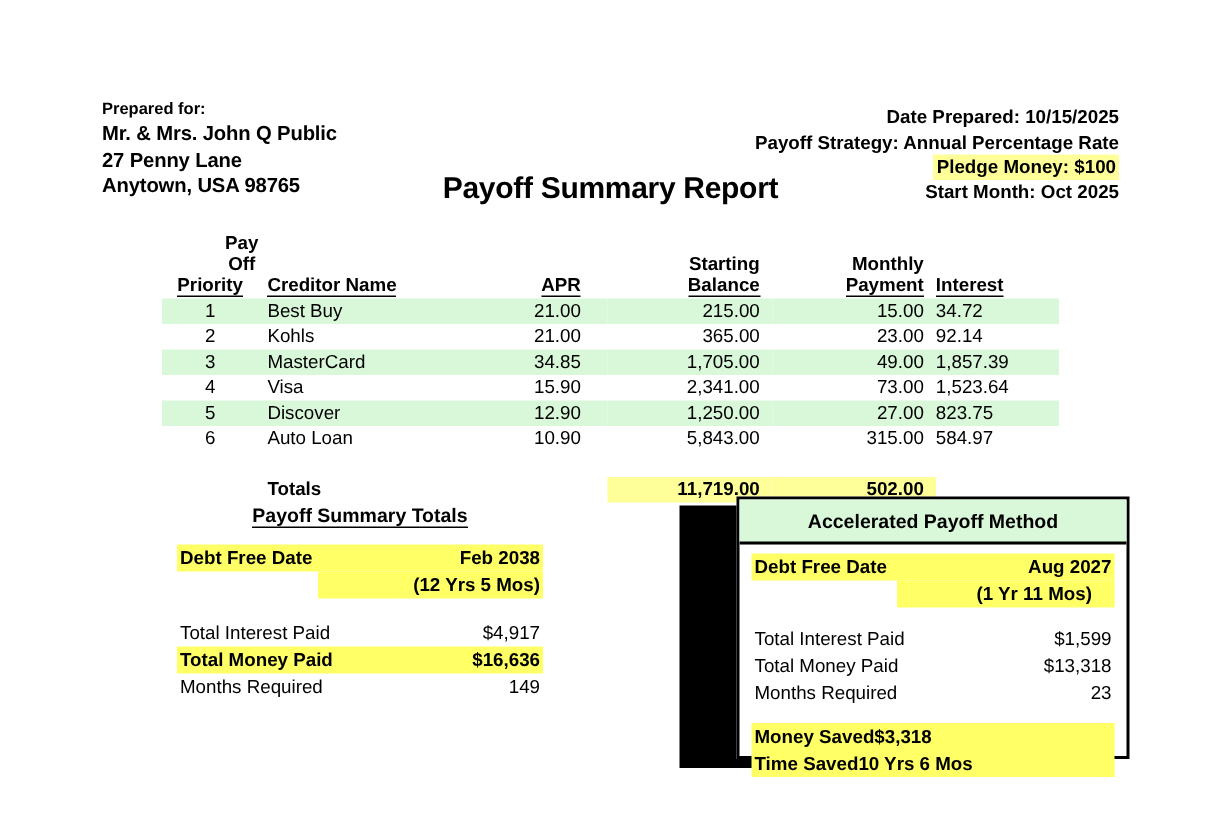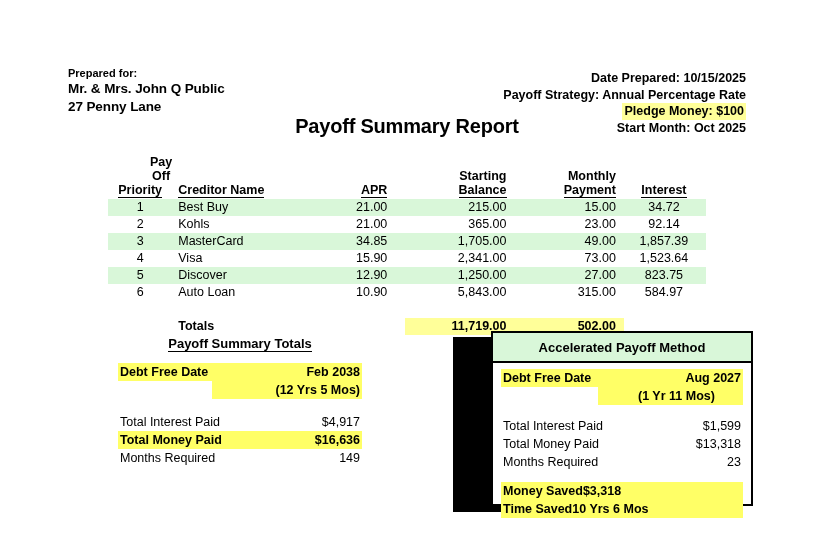--- a/index.html
+++ b/index.html
@@ -111,21 +111,21 @@
     height: 17px;
     padding: 0;
   }
   tr.band td { background: #d9f7d9; }
 
   .c-prio  { width: 58px; text-align: center; }
   .c-name  { width: 150px; text-align: left; padding-left: 6px !important; }
   .c-apr   { width: 90px;  text-align: right; padding-right: 18px !important; }
   .c-bal   { width: 105px; text-align: right; padding-right: 8px !important; }
   .c-pay   { width: 105px; text-align: right; padding-right: 8px !important; }
-  .c-int   { width: 90px;  text-align: center; padding-right: 2px !important; }
+  .c-int   { width: 90px;  text-align: left; padding-right: 2px !important; }
 
   .spacer-row td { height: 9px; line-height: 9px; }
 
   .totals-row td {
     font-size: 12.5px;
     font-weight: bold;
     line-height: 18px;
     height: 18px;
   }
   .totals-row .t-label { text-align: left; padding-left: 6px; font-weight: bold; }
@@ -237,21 +237,21 @@
     display: flex;
     justify-content: flex-end;
     line-height: 18px;
     height: 18px;
   }
   .ab-row2 > span {
     background: #ffff66;
     font-weight: bold;
     padding: 0 2px 0 40px;
     box-sizing: border-box;
-    text-align: left;
+    text-align: center;
     min-width: 145px;
   }
   .ab-gap { height: 12px; }
   .ab-line {
     display: flex;
     justify-content: space-between;
     line-height: 18px;
     height: 18px;
     padding: 0 2px;
     box-sizing: border-box;
@@ -270,20 +270,21 @@
 </style>
 </head>
 <body>
 
 <div class="page">
 
   <div class="prepared-for">
     <span class="prepared-label">Prepared for:</span>
     <span class="prep-line">Mr. &amp; Mrs. John Q Public</span>
     <span class="prep-line">27 Penny Lane</span>
+    <span class="prep-line">Anytown, USA 98765</span>
   </div>
 
   <div class="meta">
     <div class="meta-row">
       <span class="mlabel">Date Prepared:</span>
       <span class="mval">10/15/2025</span>
     </div>
     <div class="meta-row">
       <span class="mlabel">Payoff Strategy:</span>
       <span class="mval">Annual Percentage Rate</span>

